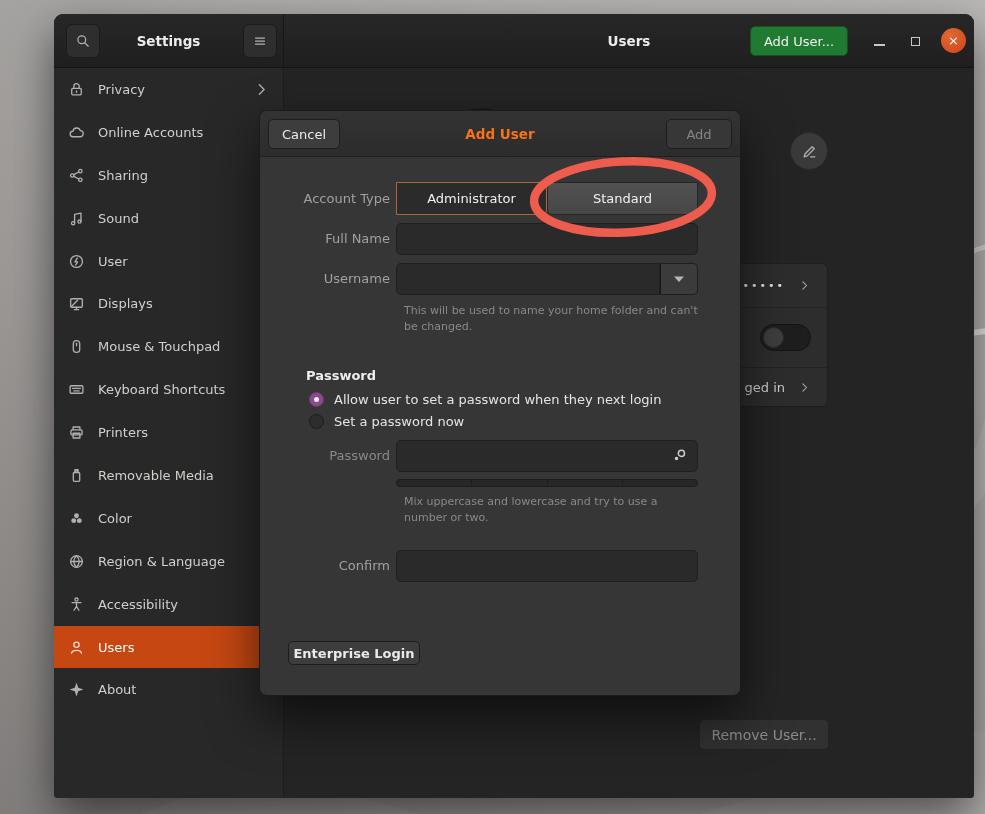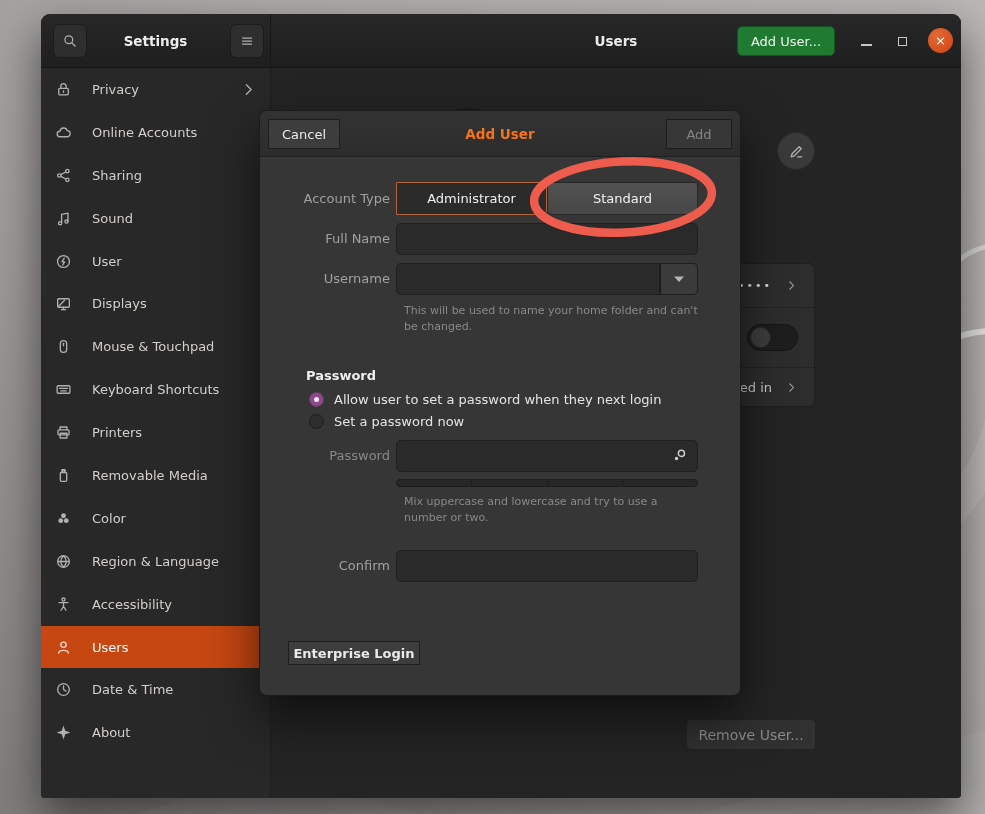--- a/index.html
+++ b/index.html
@@ -4,21 +4,21 @@
 <style>
   * { margin:0; padding:0; box-sizing:border-box; }
   html,body { width:985px; height:814px; overflow:hidden;
     font-family:"DejaVu Sans","Liberation Sans",sans-serif; }
 
   .desktop { position:absolute; inset:0; width:985px; height:814px;
     background:linear-gradient(225deg,#bab8b6 0%,#aeacaa 40%,#9b9896 70%,#807d7b 100%); }
   .desktop svg.wall { position:absolute; inset:0; }
 
   
-  .window { position:absolute; left:41px; top:14px; width:920px; height:784px;
+  .window { position:absolute; left:54px; top:14px; width:920px; height:784px;
     border-radius:9px 9px 4px 4px; box-shadow:0 18px 45px rgba(0,0,0,.55);
     background:#242424; overflow:hidden; }
 
   .headerbar { position:absolute; left:0; top:0; width:100%; height:54px;
     background:linear-gradient(#272727,#1f1f1f); border-bottom:1px solid #141414; display:flex; }
   .hdr-left { width:230px; height:100%; position:relative; border-right:1px solid #171717; }
   .hdr-right { flex:1; height:100%; position:relative; }
   .icon-btn { position:absolute; top:10px; width:34px; height:34px; border-radius:6px;
     background:#2e2e2e; border:1px solid #1b1b1b; display:flex; align-items:center; justify-content:center; }
   .app-title,.page-title { position:absolute; top:0; height:54px; display:flex; align-items:center;
@@ -30,21 +30,21 @@
   .ctl-min { right:84px; width:22px; height:22px; }
   .ctl-min i { display:block; width:11px; height:2px; background:#c9c7c5; margin-top:8px; }
   .ctl-max { right:48px; width:22px; height:22px; }
   .ctl-max i { display:block; width:9px; height:9px; border:1.5px solid #c9c7c5; }
   .ctl-close { right:8px; width:25px; height:25px; top:14px; border-radius:50%;
     background:radial-gradient(circle at 35% 30%,#e06a35,#cf4416); color:#fff; font-size:13px; }
 
   
   .sidebar { position:absolute; left:0; top:54px; width:230px; bottom:0;
     background:#282828; border-right:1px solid #1c1c1c; display:flex; flex-direction:column; }
-  .srow { height:42.9px; display:flex; align-items:center; gap:20px; padding:0 14px; position:relative;
+  .srow { height:42.9px; display:flex; align-items:center; gap:13px; padding:0 14px; position:relative;
     color:#d3cfcb; font-size:13px; }
   .srow .icn { width:17px; height:17px; flex:0 0 17px; }
   .srow.active { background:#c64712; color:#ffffff; }
   .srow .chev { position:absolute; right:13px; }
   svg.icn path,svg.icn circle,svg.icn rect { fill:none; stroke:#b3afac; stroke-width:1.25; stroke-linecap:round; stroke-linejoin:round; }
   svg.icn .fil { fill:#b3afac; stroke:none; }
   .srow.active svg.icn path,.srow.active svg.icn circle,.srow.active svg.icn rect { stroke:#f3d9cd; }
 
   
   .content { position:absolute; left:230px; top:54px; right:0; bottom:0; background:#242424; }
@@ -66,21 +66,21 @@
     display:flex; align-items:center; justify-content:center; }
 
   
   .dialog { position:absolute; left:259px; top:110px; width:482px; height:586px;
     background:#363636; border:1px solid #1b1b1b; border-radius:8px;
     box-shadow:0 22px 50px rgba(0,0,0,.6); z-index:5; }
   .dlg-hdr { position:absolute; left:0; top:0; width:100%; height:46px;
     background:linear-gradient(#333,#2c2c2c); border-bottom:1px solid #202020; border-radius:8px 8px 0 0; }
   .dlg-title { position:absolute; width:100%; top:0; height:46px; display:flex; align-items:center;
     justify-content:center; color:#f97316; font-weight:bold; font-size:13.5px; pointer-events:none; }
-  .btn { border-radius:0; background:#3d3d3d; border:1px solid #1d1d1d; color:#eceae9;
+  .btn { border-radius:5px; background:#3d3d3d; border:1px solid #1d1d1d; color:#eceae9;
     font-size:13px; display:flex; align-items:center; justify-content:center; }
   .btn-cancel { position:absolute; left:8px; top:8px; width:72px; height:30px; }
   .btn-add { position:absolute; right:8px; top:8px; width:66px; height:30px; color:#858585; background:#373737; }
 
   .fld-label { position:absolute; left:20px; width:110px; text-align:right; color:#a3a09d; font-size:13px; }
   .dim { color:#8b8886; }
   .entry { position:absolute; left:136px; width:302px; height:32px; background:#2a2a2a;
     border:1px solid #1f1f1f; border-radius:5px; color:#eee; font-size:13px; padding:0 8px;
     font-family:inherit; }
   .seg { position:absolute; left:136px; top:71px; width:302px; height:33px; display:flex; }
@@ -252,27 +252,20 @@
     </div>
     <div class="srow active">
       <svg class="icn" viewBox="0 0 16 16">
           <circle cx="8" cy="5.4" r="2.5"></circle>
           <path d="M3.4 13.2c.6-3.4 8.6-3.4 9.2 0"></path>
         </svg>
       <span>Users</span>
     </div>
     <div class="srow">
       <svg class="icn" viewBox="0 0 16 16">
-          <circle cx="8" cy="8" r="5.5"></circle>
-          <path d="M8 4.6V8l2.4 1.5"></path>
-        </svg>
-      <span>Date &amp; Time</span>
-    </div>
-    <div class="srow">
-      <svg class="icn" viewBox="0 0 16 16">
           <polygon class="fil" points="8,1.5 9.6,6.4 14.5,8 9.6,9.6 8,14.5 6.4,9.6 1.5,8 6.4,6.4"></polygon>
         </svg>
       <span>About</span>
     </div>
   </div>
 
   <div class="content"></div>
   <div class="avatar-back"></div>
   <div class="edit-circle">
     <svg class="icn" viewBox="0 0 16 16" width="17" height="17">

